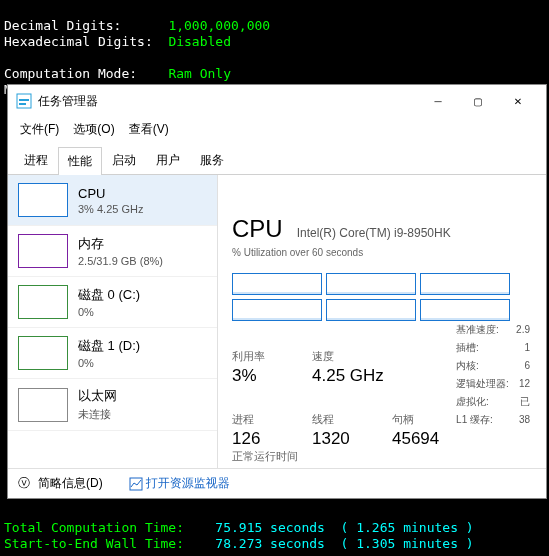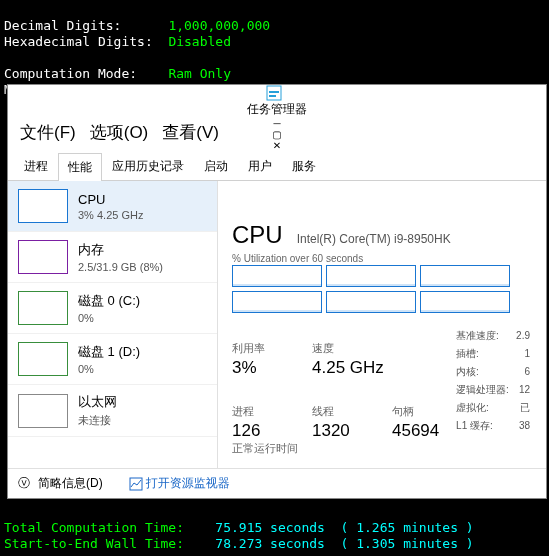--- a/index.html
+++ b/index.html
@@ -2,43 +2,43 @@
 <html><head>
 <meta charset="utf-8">
 <style>
 * { box-sizing: border-box; margin: 0; padding: 0; }
 body { font-family: "Microsoft YaHei", "Segoe UI", sans-serif; width: 549px; height: 556px; background: #000; overflow: hidden; position: relative; }
 .terminal { font-family: Consolas, monospace; font-size: 13px; color: #fff; padding: 2px 4px; line-height: 16px; white-space: pre; }
 .t-white { color: #fff; }
 .t-green { color: #0f0; }
 .t-cyan { color: #0ff; }
 .window { position: absolute; top: 84px; left: 7px; width: 540px; height: 415px; background: #fff; border: 1px solid #888; box-shadow: 0 4px 12px rgba(0,0,0,.3); display: flex; flex-direction: column; }
-.titlebar { display: flex; align-items: center; height: 32px; padding: 0 8px; flex-direction: column; }
+.titlebar { display: flex; align-items: center; height: 32px; padding: 0 8px; }
 .titlebar .icon { width: 16px; height: 16px; margin-right: 6px; }
 .title-text { font-size: 12px; flex: 1; }
 .win-btn { width: 40px; height: 30px; display: flex; align-items: center; justify-content: center; font-size: 10px; cursor: pointer; }
-.menubar { display: flex; padding: 2px 6px 6px; gap: 2px; font-size: 17px; }
+.menubar { display: flex; padding: 2px 6px 6px; gap: 2px; font-size: 12px; }
 .menu-item { padding: 2px 6px; cursor: pointer; }
 .tabbar { display: flex; border-bottom: 1px solid #d0d0d0; font-size: 12px; padding: 0 6px; }
 .tab { padding: 5px 9px; cursor: pointer; border: 1px solid transparent; border-bottom: none; }
 .tab.active { border-color: #d0d0d0; background: #fff; position: relative; top: 1px; }
 .content { flex: 1; display: flex; overflow: hidden; }
 .sidebar { width: 210px; border-right: 1px solid #e0e0e0; overflow-y: auto; }
 .sb-item { display: flex; align-items: center; padding: 8px 10px; border-bottom: 1px solid #f0f0f0; cursor: pointer; gap: 10px; }
 .sb-item.sel { background: #e6f0fa; }
 .sb-thumb { width: 50px; height: 34px; border: 1px solid #1976d2; background: #fff; flex-shrink: 0; }
 .sb-thumb.dim { border-color: #999; }
 .sb-text { font-size: 12px; }
 .sb-name { font-size: 13px; }
 .sb-stat { color: #555; font-size: 11px; margin-top: 2px; white-space: nowrap; text-overflow: ellipsis; overflow: hidden; max-width: 130px; }
 .main { flex: 1; padding: 10px 8px 4px 14px; overflow: hidden; }
 .cpu-head { display: flex; align-items: baseline; gap: 14px; margin-bottom: 4px; }
 .cpu-title { font-size: 24px; font-weight: 400; }
 .cpu-model { font-size: 12px; color: #555; white-space: nowrap; margin-top: 41px; }
-.chart-label { font-size: 10px; color: #666; margin-bottom: 1px; }
+.chart-label { font-size: 10px; color: #666; margin-bottom: 15px; }
 .chart-area { display: flex; gap: 4px; flex-wrap: wrap; margin-bottom: 8px; }
 .chart-box { width: 90px; height: 22px; border: 1px solid #1976d2; background: linear-gradient(to top, #cfe4f8 8%, #fff 8%); }
 .stats-row { display: flex; gap: 20px; font-size: 11px; }
 .stat-col { min-width: 60px; }
 .stat-lbl { color: #666; margin-top: 20px; }
 .stat-val { font-size: 17px; margin-top: 2px; }
 .info-table { position: absolute; right: 8px; top: 136px; font-size: 10px; color: #555; }
 .info-table div { display: flex; justify-content: space-between; gap: 10px; line-height: 18px; }
 .running-time { font-size: 11px; color: #666; }
 .footer { display: flex; align-items: center; padding: 6px 10px; border-top: 1px solid #e0e0e0; font-size: 12px; gap: 8px; }
@@ -73,21 +73,20 @@
     <div class="win-btn">✕</div>
   </div>
   <div class="menubar">
     <div class="menu-item">文件(F)</div>
     <div class="menu-item">选项(O)</div>
     <div class="menu-item">查看(V)</div>
   </div>
   <div class="tabbar">
     <div class="tab">进程</div>
     <div class="tab active">性能</div>
-    <div class="tab">应用历史记录</div>
     <div class="tab">启动</div>
     <div class="tab">用户</div>
     <div class="tab">服务</div>
   </div>
   <div class="content">
     <div class="sidebar">
       <div class="sb-item sel">
         <div class="sb-thumb"></div>
         <div class="sb-text">
           <div class="sb-name">CPU</div>

